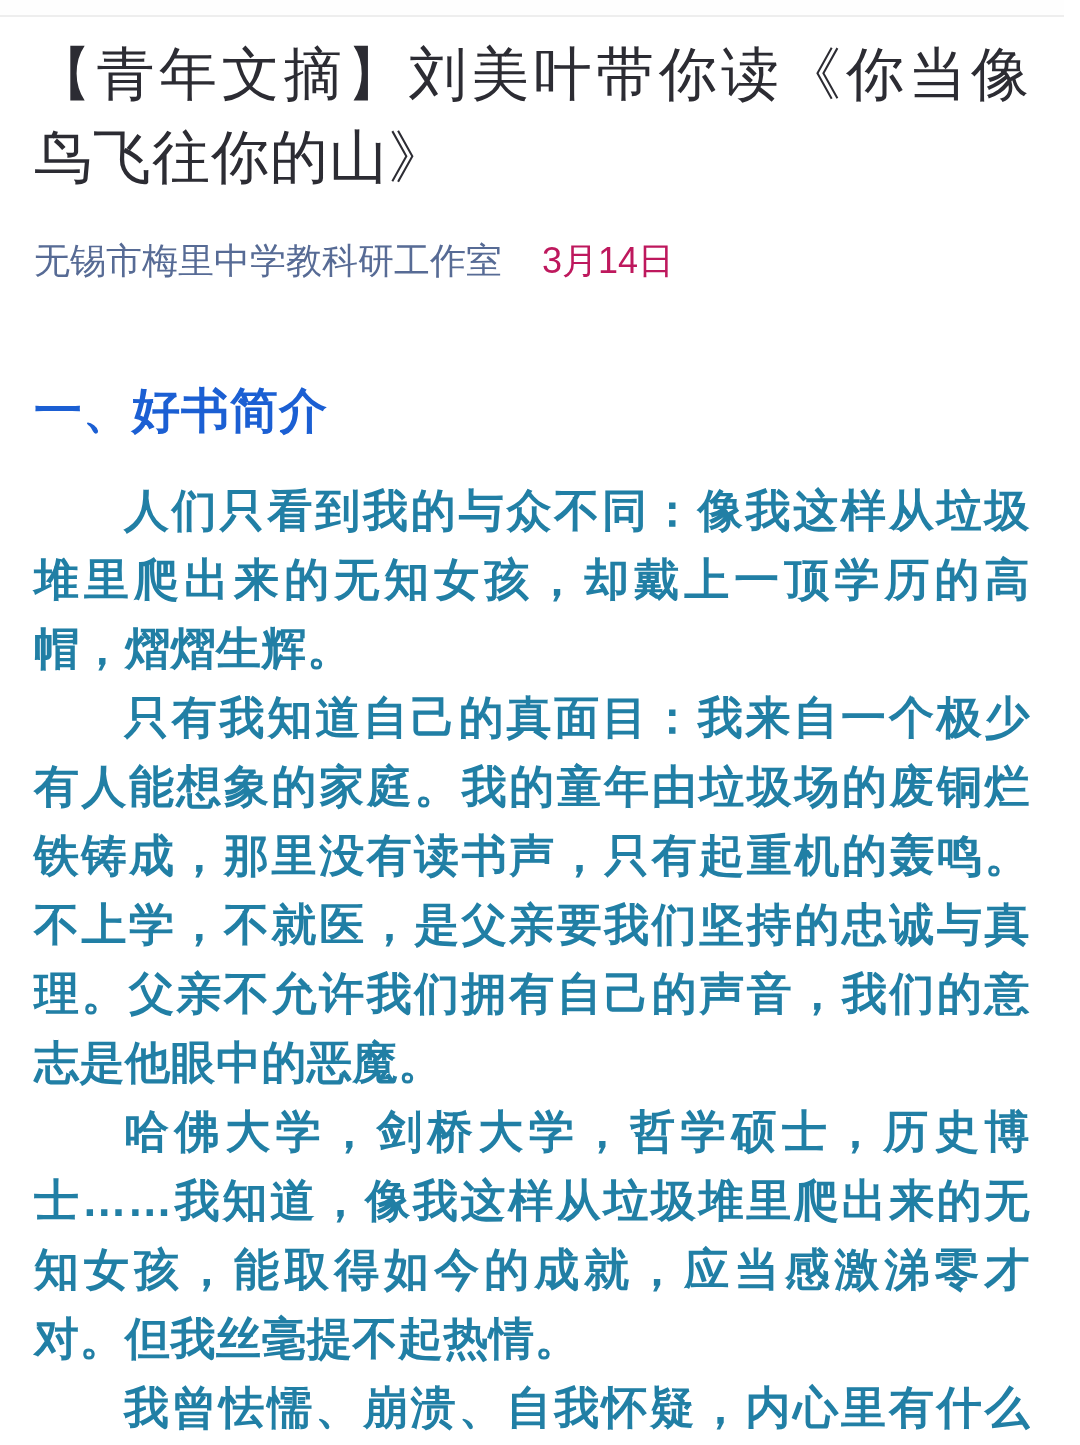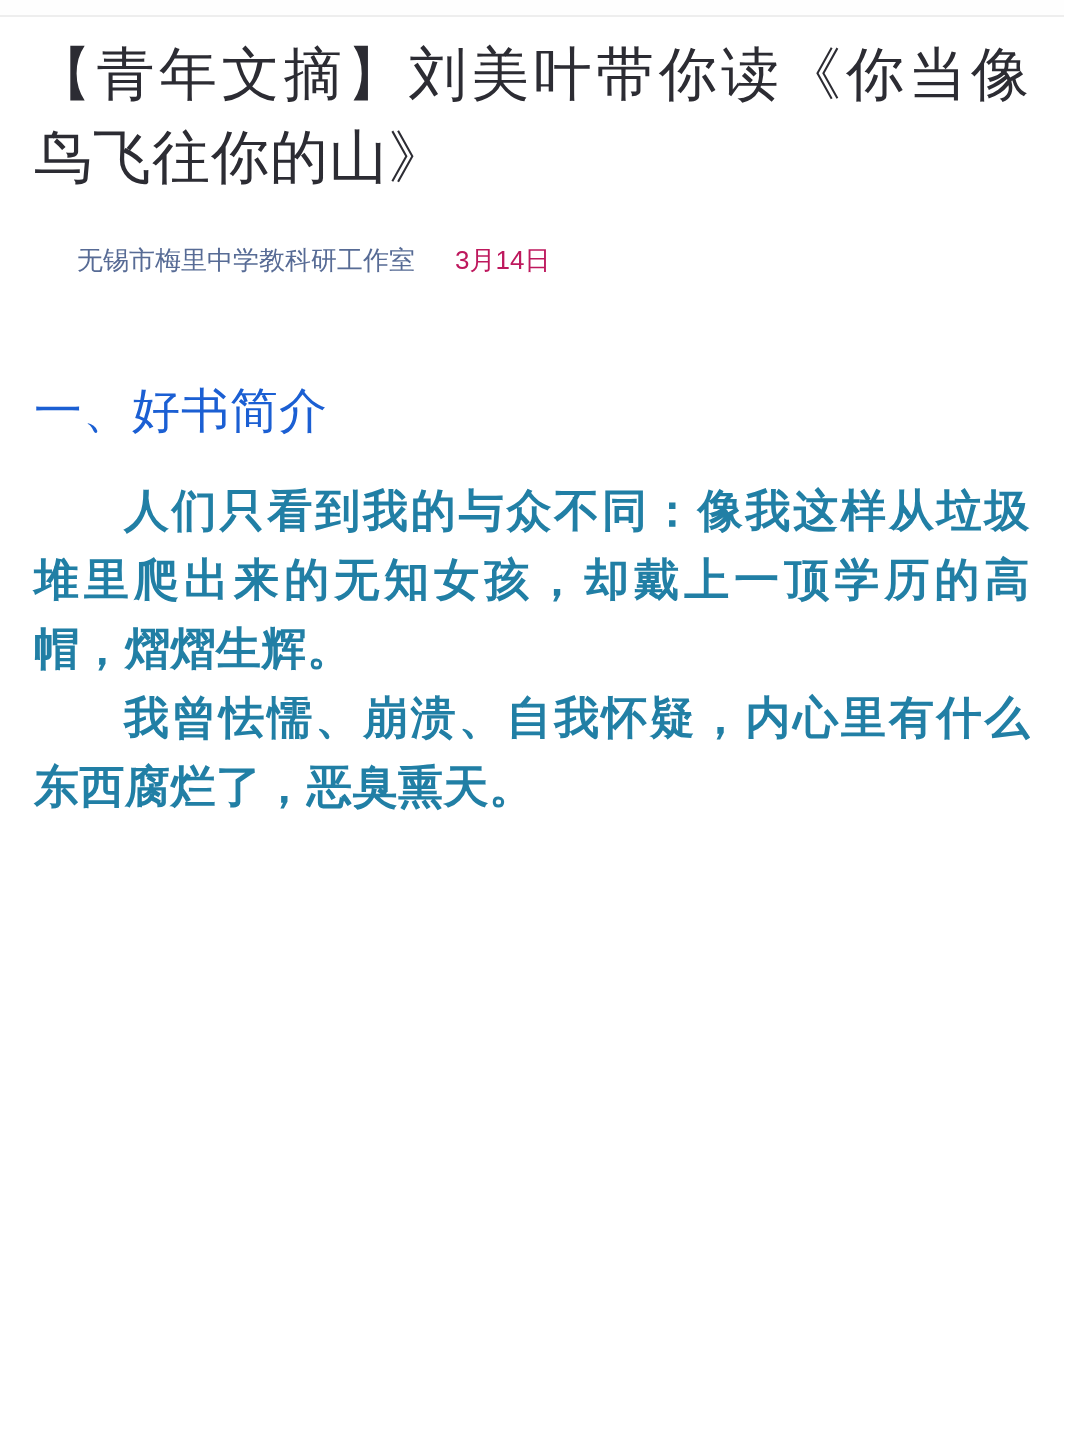--- a/index.html
+++ b/index.html
@@ -29,39 +29,38 @@
     line-height: 83px;
     font-weight: 400;
     color: #2c2c33;
     letter-spacing: 1px;
     text-align: justify;
   }
   .byline {
     margin-top: 27px;
     display: flex;
     align-items: center;
-    font-size: 26px;
+    font-size: 36px;
     line-height: 47px;
-    margin-left: 43px;
   }
   .account-name {
     color: #576b95;
     cursor: pointer;
     white-space: nowrap;
   }
   .publish-date {
     color: #be185d;
     margin-left: 40px;
     white-space: nowrap;
   }
   .section-heading {
     margin-top: 102px;
     font-size: 48px;
     line-height: 50px;
-    font-weight: 400;
+    font-weight: 700;
     color: #1b5fd3;
     letter-spacing: 1px;
   }
   .article-body {
     margin-top: 16px;
   }
   .article-body p {
     margin: 0;
     font-size: 45px;
     line-height: 69px;
@@ -85,17 +84,19 @@
 
     <div class="byline">
       <span class="account-name">无锡市梅里中学教科研工作室</span>
       <span class="publish-date">3月14日</span>
     </div>
 
     <h2 class="section-heading">一、好书简介</h2>
 
     <div class="article-body">
       <p>人们只看到我的与众不同：像我这样从垃圾堆里爬出来的无知女孩，却戴上一顶学历的高帽，熠熠生辉。</p>
+      <p>只有我知道自己的真面目：我来自一个极少有人能想象的家庭。我的童年由垃圾场的废铜烂铁铸成，那里没有读书声，只有起重机的轰鸣。不上学，不就医，是父亲要我们坚持的忠诚与真理。父亲不允许我们拥有自己的声音，我们的意志是他眼中的恶魔。</p>
+      <p>哈佛大学，剑桥大学，哲学硕士，历史博士……我知道，像我这样从垃圾堆里爬出来的无知女孩，能取得如今的成就，应当感激涕零才对。但我丝毫提不起热情。</p>
       <p>我曾怯懦、崩溃、自我怀疑，内心里有什么东西腐烂了，恶臭熏天。</p>
     </div>
 
   </div>
 </div>
 
 </body></html>

